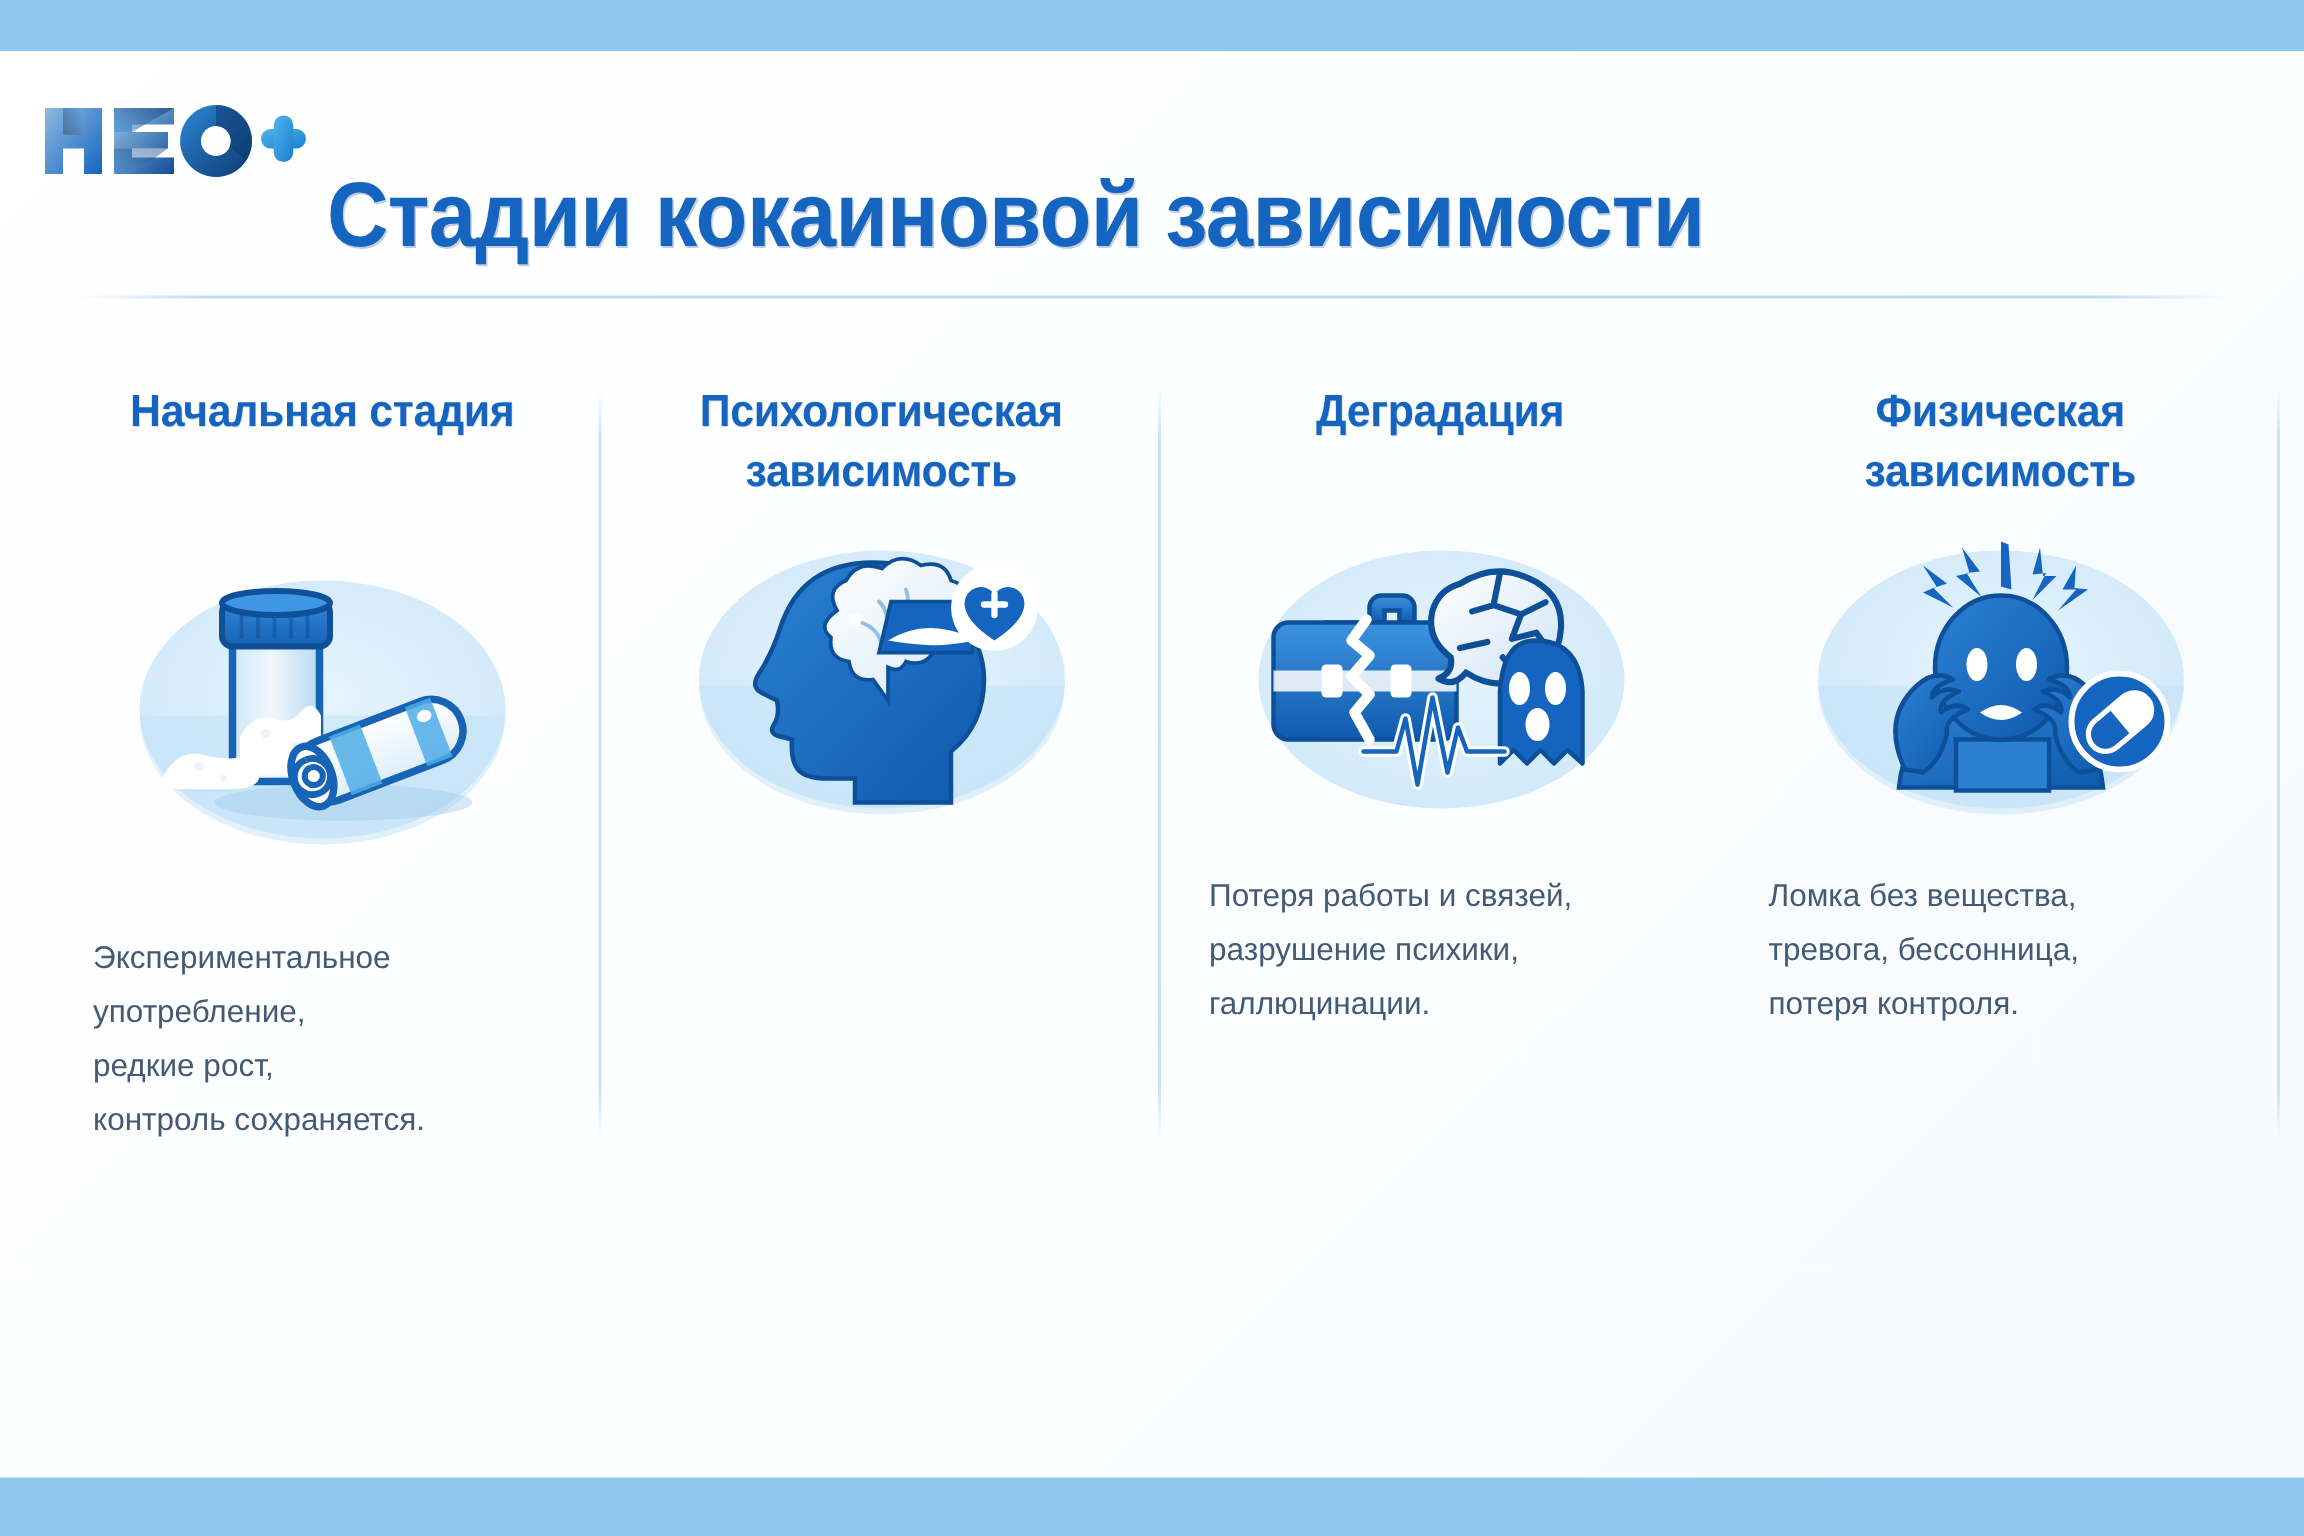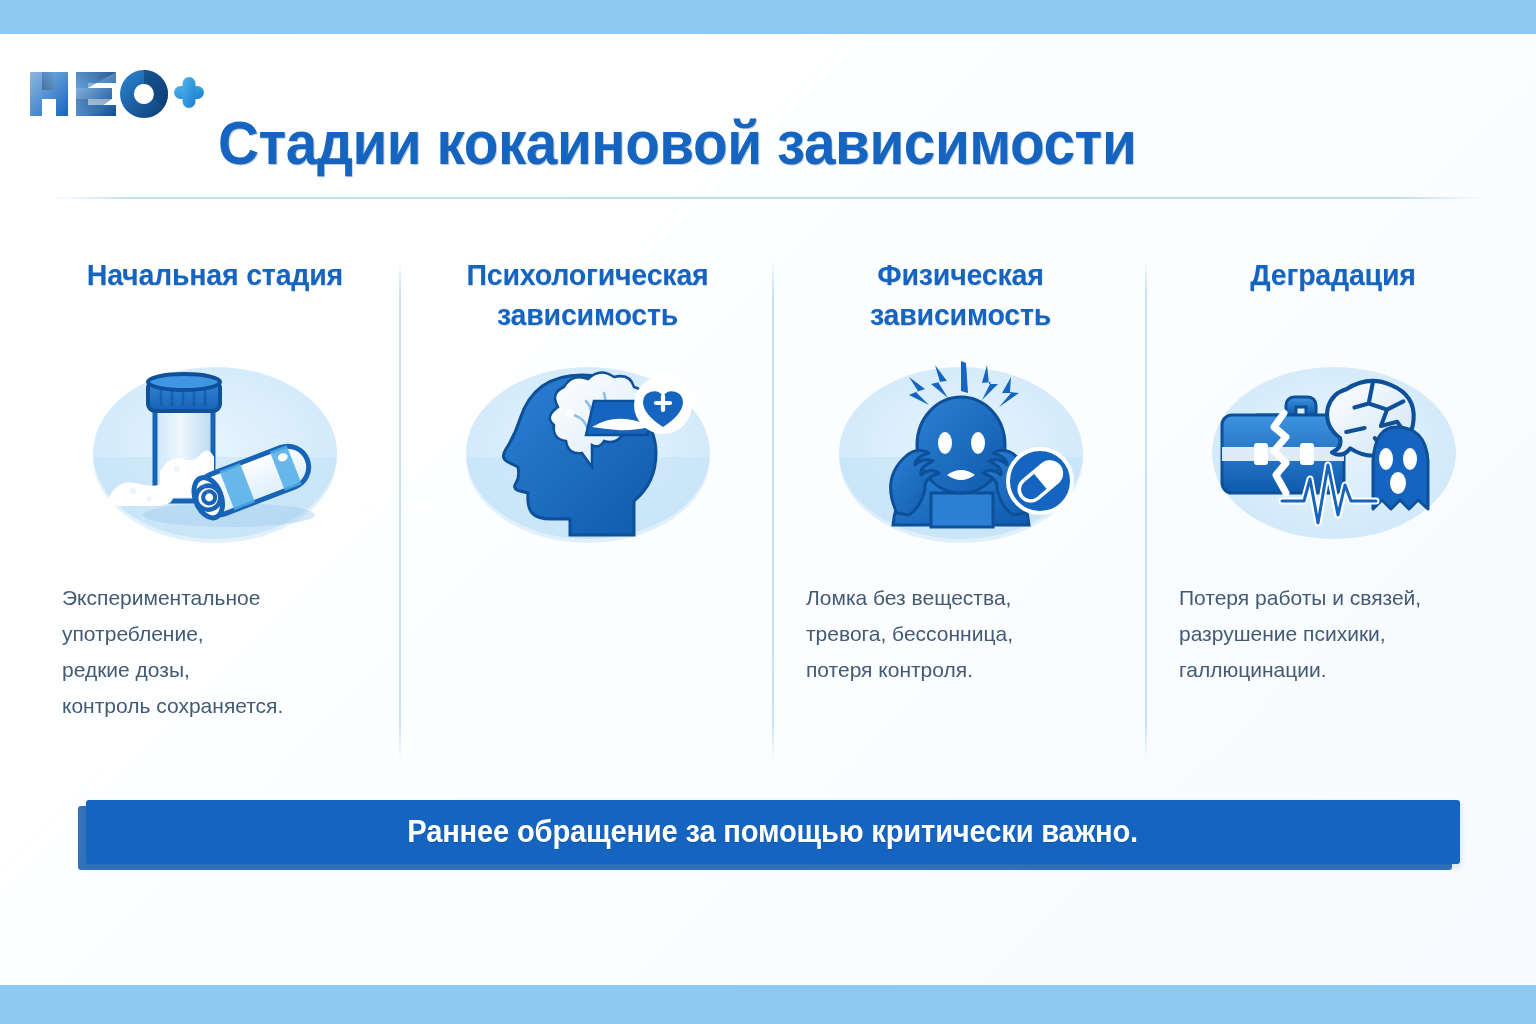--- a/index.html
+++ b/index.html
@@ -61,21 +61,21 @@
     display:flex;
   }
   .col {
     position:relative;
     width:373px;
     padding:0 22px;
     display:flex;
     flex-direction:column;
     align-items:center;
   }
-  .col:nth-child(1){ margin-left:28px; }
+  .col:nth-child(1){ margin-left:28px;justify-content:space-between; }
   .col-sep {
     position:absolute; top:4px; right:0;
     width:2px; height:500px;
     background:linear-gradient(to bottom,rgba(190,222,248,0), #c7e2f8 7%, #c7e2f8 93%, rgba(190,222,248,0));
   }
 
   .col-title {
     font-size:30px;
     font-weight:700;
     color:#1565c0;
@@ -252,21 +252,21 @@
             <rect x="190" y="108" width="18" height="42" fill="#4fabe6" opacity=".85"></rect>
             <ellipse cx="200" cy="118" rx="5" ry="4" fill="#ffffff"></ellipse>
             <ellipse cx="116" cy="129" rx="13" ry="21" fill="#ffffff" stroke="#1763b6" stroke-width="5"></ellipse>
             <path d="M116 117 a12 12 0 1 1 -0.1 0" fill="none" stroke="#1763b6" stroke-width="4.5"></path>
             <path d="M117 123 a6 6 0 1 1 -0.1 0" fill="none" stroke="#1763b6" stroke-width="4"></path>
           </g>
         </svg>
       </div>
       <div class="col-body">Экспериментальное
 употребление,
-редкие дозы,
+редкие рост,
 контроль сохраняется.</div>
       <div class="col-sep"></div>
     </div>
 
     <div class="col">
       <div class="col-title">Психологическая
 зависимость</div>
       <div class="icon-wrap">
         <svg width="252" height="200" viewBox="0 0 252 200">
           <defs>
@@ -300,20 +300,67 @@
           <g stroke="#ffffff" stroke-width="4.2" stroke-linecap="round">
             <line x1="201" y1="43" x2="201" y2="57"></line>
             <line x1="194" y1="50" x2="208" y2="50"></line>
           </g>
         </svg>
       </div>
       <div class="col-sep"></div>
     </div>
 
     <div class="col">
+      <div class="col-title">Деградация</div>
+      <div class="icon-wrap">
+        <svg width="252" height="200" viewBox="0 0 252 200">
+          <defs>
+            <radialGradient id="bg4" cx="50%" cy="45%" r="62%">
+              <stop offset="0" stop-color="#e6f4fd"></stop>
+                <stop offset="1" stop-color="#cfe8fa"></stop>
+            </radialGradient>
+            <linearGradient id="caseG" x1="0" y1="0" x2="0" y2="1">
+              <stop offset="0" stop-color="#3d93df"></stop>
+                <stop offset="1" stop-color="#0f5aad"></stop>
+            </linearGradient>
+            <linearGradient id="brain4" x1="0" y1="0" x2="1" y2="1">
+              <stop offset="0" stop-color="#ffffff"></stop>
+                <stop offset="1" stop-color="#cfe4f6"></stop>
+            </linearGradient>
+          </defs>
+          <ellipse cx="126" cy="100" rx="122" ry="86" fill="url(#bg4)"></ellipse>
+
+          <path d="M48 62 h30 v-10 a8 8 0 0 1 8 -8 h14 a8 8 0 0 1 8 8 v10 h-10 v-8 h-10 v8 Z" fill="url(#caseG)" stroke="#0d5099" stroke-width="3"></path>
+          <rect x="14" y="62" width="122" height="78" rx="10" fill="url(#caseG)" stroke="#0d5099" stroke-width="3"></rect>
+          <rect x="14" y="94" width="122" height="14" fill="#ffffff" opacity=".85"></rect>
+          <rect x="46" y="90" width="14" height="22" rx="3" fill="#ffffff"></rect>
+          <rect x="92" y="90" width="14" height="22" rx="3" fill="#ffffff"></rect>
+
+          <path d="M76 60 l-10 14 l12 10 l-12 14 l12 12 l-10 12 l10 18" fill="none" stroke="#ffffff" stroke-width="7" stroke-linejoin="round" stroke-linecap="round"></path>
+
+          <g transform="translate(126,26) scale(1.02)">
+            <path d="M12 10 q22 -14 44 -4 q24 10 22 34 q-2 24 -24 32 q-20 8 -38 -4 q-8 10 -18 4 q10 -4 8 -14 q-16 -12 -12 -30 q4 -14 18 -18 Z" fill="url(#brain4)" stroke="#0d5099" stroke-width="4" stroke-linejoin="round"></path>
+            <path d="M38 4 l-4 20 l-14 4 M34 24 l18 6 l-6 16 M46 46 l16 -4 M52 30 l16 -8 M30 48 l-18 4 M40 58 l10 12 M62 42 l10 14" fill="none" stroke="#0d5099" stroke-width="4" stroke-linecap="round" stroke-linejoin="round"></path>
+          </g>
+
+          <path d="M188 74 q30 0 32 34 v48 l-10 -9 l-9 9 l-9 -9 l-9 9 l-9 -9 l-9 9 v-48 q2 -34 23 -34 Z" fill="#1565c0" stroke="#0d5099" stroke-width="3" stroke-linejoin="round"></path>
+          <ellipse cx="178" cy="106" rx="7" ry="11" fill="#ffffff"></ellipse>
+          <ellipse cx="202" cy="106" rx="7" ry="11" fill="#ffffff"></ellipse>
+          <ellipse cx="190" cy="130" rx="8" ry="11" fill="#ffffff"></ellipse>
+
+          <path d="M74 148 h22 l6 -22 l8 44 l10 -58 l10 50 l7 -30 l6 16 h25" fill="none" stroke="#ffffff" stroke-width="7" stroke-linejoin="round" stroke-linecap="round"></path>
+          <path d="M74 148 h22 l6 -22 l8 44 l10 -58 l10 50 l7 -30 l6 16 h25" fill="none" stroke="#1565c0" stroke-width="3" stroke-linejoin="round" stroke-linecap="round"></path>
+        </svg>
+      </div>
+      <div class="col-body">Потеря работы и связей,
+разрушение психики,
+галлюцинации.</div>
+    </div>
+
+    <div class="col">
       <div class="col-title">Физическая
 зависимость</div>
       <div class="icon-wrap">
         <svg width="252" height="200" viewBox="0 0 252 200">
           <defs>
             <radialGradient id="bg3" cx="50%" cy="45%" r="62%">
               <stop offset="0" stop-color="#e6f4fd"></stop>
                 <stop offset="1" stop-color="#cfe8fa"></stop>
             </radialGradient>
             <linearGradient id="figG" x1="0" y1="0" x2="1" y2="1">
@@ -352,69 +399,16 @@
             <rect x="181" y="117" width="48" height="23" rx="11.5" fill="none" stroke="#ffffff" stroke-width="3.5"></rect>
           </g>
         </svg>
       </div>
       <div class="col-body">Ломка без вещества,
 тревога, бессонница,
 потеря контроля.</div>
       <div class="col-sep"></div>
     </div>
 
-    <div class="col">
-      <div class="col-title">Деградация</div>
-      <div class="icon-wrap">
-        <svg width="252" height="200" viewBox="0 0 252 200">
-          <defs>
-            <radialGradient id="bg4" cx="50%" cy="45%" r="62%">
-              <stop offset="0" stop-color="#e6f4fd"></stop>
-                <stop offset="1" stop-color="#cfe8fa"></stop>
-            </radialGradient>
-            <linearGradient id="caseG" x1="0" y1="0" x2="0" y2="1">
-              <stop offset="0" stop-color="#3d93df"></stop>
-                <stop offset="1" stop-color="#0f5aad"></stop>
-            </linearGradient>
-            <linearGradient id="brain4" x1="0" y1="0" x2="1" y2="1">
-              <stop offset="0" stop-color="#ffffff"></stop>
-                <stop offset="1" stop-color="#cfe4f6"></stop>
-            </linearGradient>
-          </defs>
-          <ellipse cx="126" cy="100" rx="122" ry="86" fill="url(#bg4)"></ellipse>
-
-          <path d="M48 62 h30 v-10 a8 8 0 0 1 8 -8 h14 a8 8 0 0 1 8 8 v10 h-10 v-8 h-10 v8 Z" fill="url(#caseG)" stroke="#0d5099" stroke-width="3"></path>
-          <rect x="14" y="62" width="122" height="78" rx="10" fill="url(#caseG)" stroke="#0d5099" stroke-width="3"></rect>
-          <rect x="14" y="94" width="122" height="14" fill="#ffffff" opacity=".85"></rect>
-          <rect x="46" y="90" width="14" height="22" rx="3" fill="#ffffff"></rect>
-          <rect x="92" y="90" width="14" height="22" rx="3" fill="#ffffff"></rect>
-
-          <path d="M76 60 l-10 14 l12 10 l-12 14 l12 12 l-10 12 l10 18" fill="none" stroke="#ffffff" stroke-width="7" stroke-linejoin="round" stroke-linecap="round"></path>
-
-          <g transform="translate(126,26) scale(1.02)">
-            <path d="M12 10 q22 -14 44 -4 q24 10 22 34 q-2 24 -24 32 q-20 8 -38 -4 q-8 10 -18 4 q10 -4 8 -14 q-16 -12 -12 -30 q4 -14 18 -18 Z" fill="url(#brain4)" stroke="#0d5099" stroke-width="4" stroke-linejoin="round"></path>
-            <path d="M38 4 l-4 20 l-14 4 M34 24 l18 6 l-6 16 M46 46 l16 -4 M52 30 l16 -8 M30 48 l-18 4 M40 58 l10 12 M62 42 l10 14" fill="none" stroke="#0d5099" stroke-width="4" stroke-linecap="round" stroke-linejoin="round"></path>
-          </g>
-
-          <path d="M188 74 q30 0 32 34 v48 l-10 -9 l-9 9 l-9 -9 l-9 9 l-9 -9 l-9 9 v-48 q2 -34 23 -34 Z" fill="#1565c0" stroke="#0d5099" stroke-width="3" stroke-linejoin="round"></path>
-          <ellipse cx="178" cy="106" rx="7" ry="11" fill="#ffffff"></ellipse>
-          <ellipse cx="202" cy="106" rx="7" ry="11" fill="#ffffff"></ellipse>
-          <ellipse cx="190" cy="130" rx="8" ry="11" fill="#ffffff"></ellipse>
-
-          <path d="M74 148 h22 l6 -22 l8 44 l10 -58 l10 50 l7 -30 l6 16 h25" fill="none" stroke="#ffffff" stroke-width="7" stroke-linejoin="round" stroke-linecap="round"></path>
-          <path d="M74 148 h22 l6 -22 l8 44 l10 -58 l10 50 l7 -30 l6 16 h25" fill="none" stroke="#1565c0" stroke-width="3" stroke-linejoin="round" stroke-linecap="round"></path>
-        </svg>
-      </div>
-      <div class="col-body">Потеря работы и связей,
-разрушение психики,
-галлюцинации.</div>
-    </div>
-
   </div>
 
-  <div class="banner-wrap">
-    <div class="banner-shadow"></div>
-    <div class="banner">
-      <span class="banner-text">Раннее обращение за помощью критически важно.</span>
-    </div>
-  </div>
 
 </div>
 
 </body></html>

